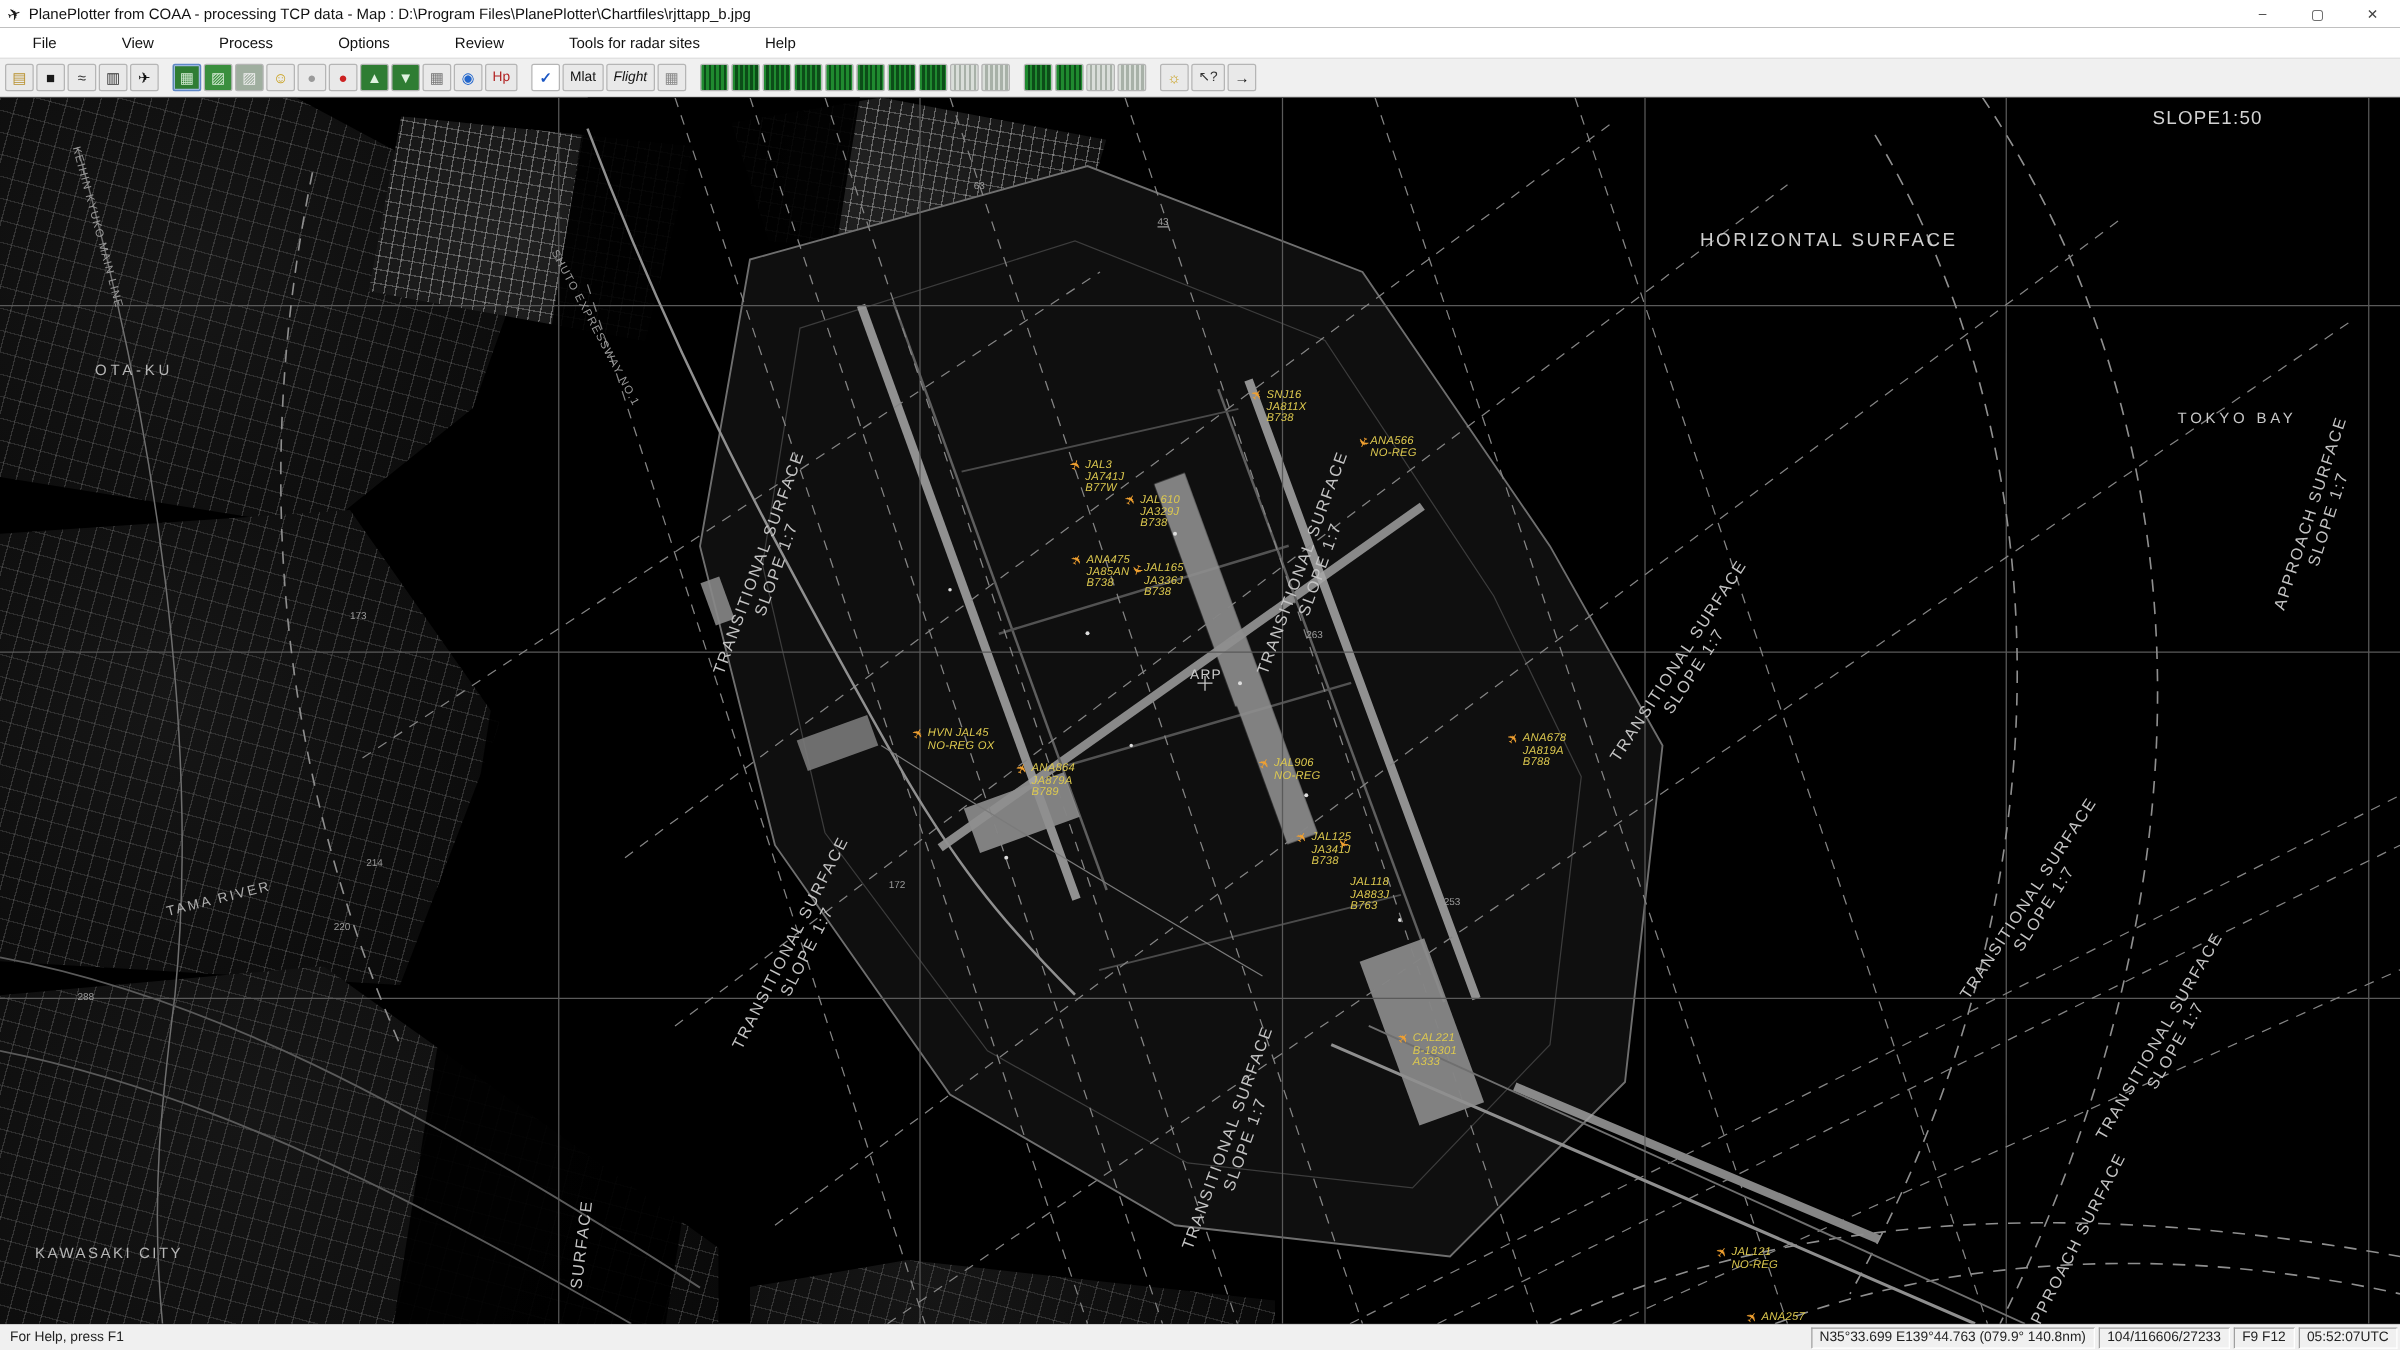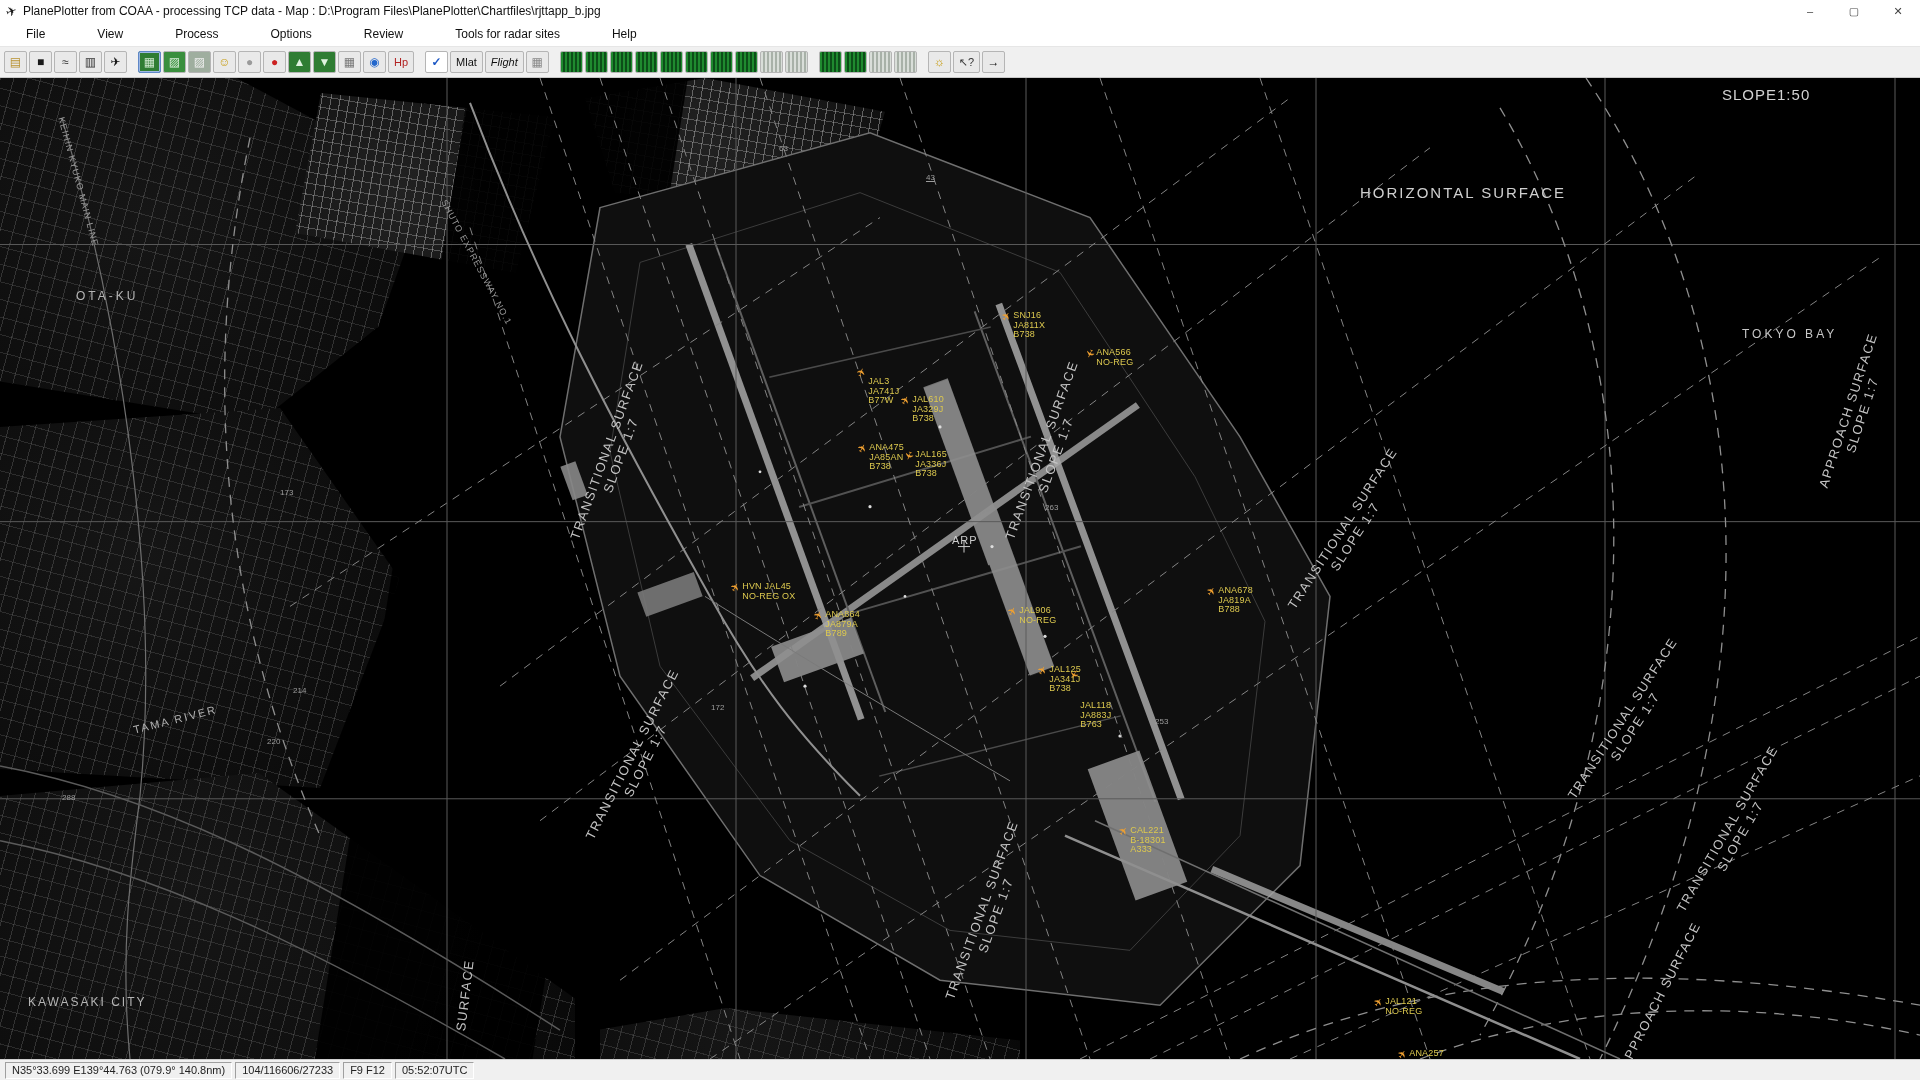--- a/index.html
+++ b/index.html
@@ -40,21 +40,21 @@
       repeating-linear-gradient(100deg, rgba(190,190,190,.45) 0 1px, transparent 1px 9px),
       repeating-linear-gradient(10deg, rgba(170,170,170,.40) 0 1px, transparent 1px 11px),
       radial-gradient(circle at 40% 50%, #222, #101010);}
   .channel{position:absolute;z-index:2;background:#000;opacity:.93;}
   #map-overlay{position:absolute;left:0;top:0;width:100%;height:100%;z-index:4;}
   .maplabel{position:absolute;white-space:pre;color:#c8c8c8;line-height:1.15;}
   .surface-label{text-align:center;}
   .elev{position:absolute;font-size:8px;color:#9d9d9d;}
   .acft{position:absolute;display:flex;align-items:flex-start;gap:2px;z-index:5;}
   .acft-icon{font-size:11px;line-height:1;display:inline-block;}
-  .acft-label{font-size:9px;line-height:1.08;letter-spacing:0.2px;}
+  .acft-label{font-size:9px;line-height:1.08;letter-spacing:0.2px;font-style:italic;}
 
   
   .statusbar{height:20px;background:#f0f0f0;border-top:1px solid #cfcfcf;display:flex;align-items:center;font-size:11px;color:#222;padding:0 2px;flex:0 0 auto;}
   .status-help{padding:0 6px;flex:1 1 auto;}
   .seg{border:1px solid;border-color:#9f9f9f #ffffff #ffffff #9f9f9f;padding:0 6px;margin-left:3px;height:15px;display:flex;align-items:center;white-space:nowrap;}
 </style>
 </head>
 <body>
 
 <div class="window">
@@ -260,21 +260,21 @@
         </div>
         <div class="acft" style="left: 1085px; top: 270px;">
           <span class="acft-icon" style="color: rgb(240, 160, 48); transform: rotate(115deg);">✈</span>
           <div class="acft-label" style="color: rgb(221, 201, 79);">
             <div>ANA566</div>
             <div>NO-REG</div>
           </div>
         </div>
         <div class="acft" style="left: 857px; top: 289px;">
           <span class="acft-icon" style="color: rgb(240, 160, 48); transform: rotate(-70deg);">✈</span>
-          <div class="acft-label" style="color: rgb(221, 201, 79); margin-top: 10px;">
+          <div class="acft-label" style="color: rgb(221, 201, 79);">
             <div>JAL3</div>
             <div>JA741J</div>
             <div>B77W</div>
           </div>
         </div>
         <div class="acft" style="left: 901px; top: 317px;">
           <span class="acft-icon" style="color: rgb(240, 160, 48); transform: rotate(-60deg);">✈</span>
           <div class="acft-label" style="color: rgb(221, 201, 79);">
             <div>JAL610</div>
             <div>JA329J</div>
@@ -361,20 +361,21 @@
         <div class="acft" style="left: 1398px; top: 971px;">
           <span class="acft-icon" style="color: rgb(240, 160, 48); transform: rotate(-55deg);">✈</span>
           <div class="acft-label" style="color: rgb(221, 201, 79);">
             <div>ANA257</div>
           </div>
         </div>
       </div>
   </div>
 
   <div class="statusbar">
+    <span class="status-help">For Help, press F1</span>
     <span id="status-segments" style="display:flex;">
         <span class="seg">N35°33.699 E139°44.763 (079.9°  140.8nm)</span>
         <span class="seg">104/116606/27233</span>
         <span class="seg">F9 F12</span>
         <span class="seg">05:52:07UTC</span>
       </span>
   </div>
 
 </div>
 

